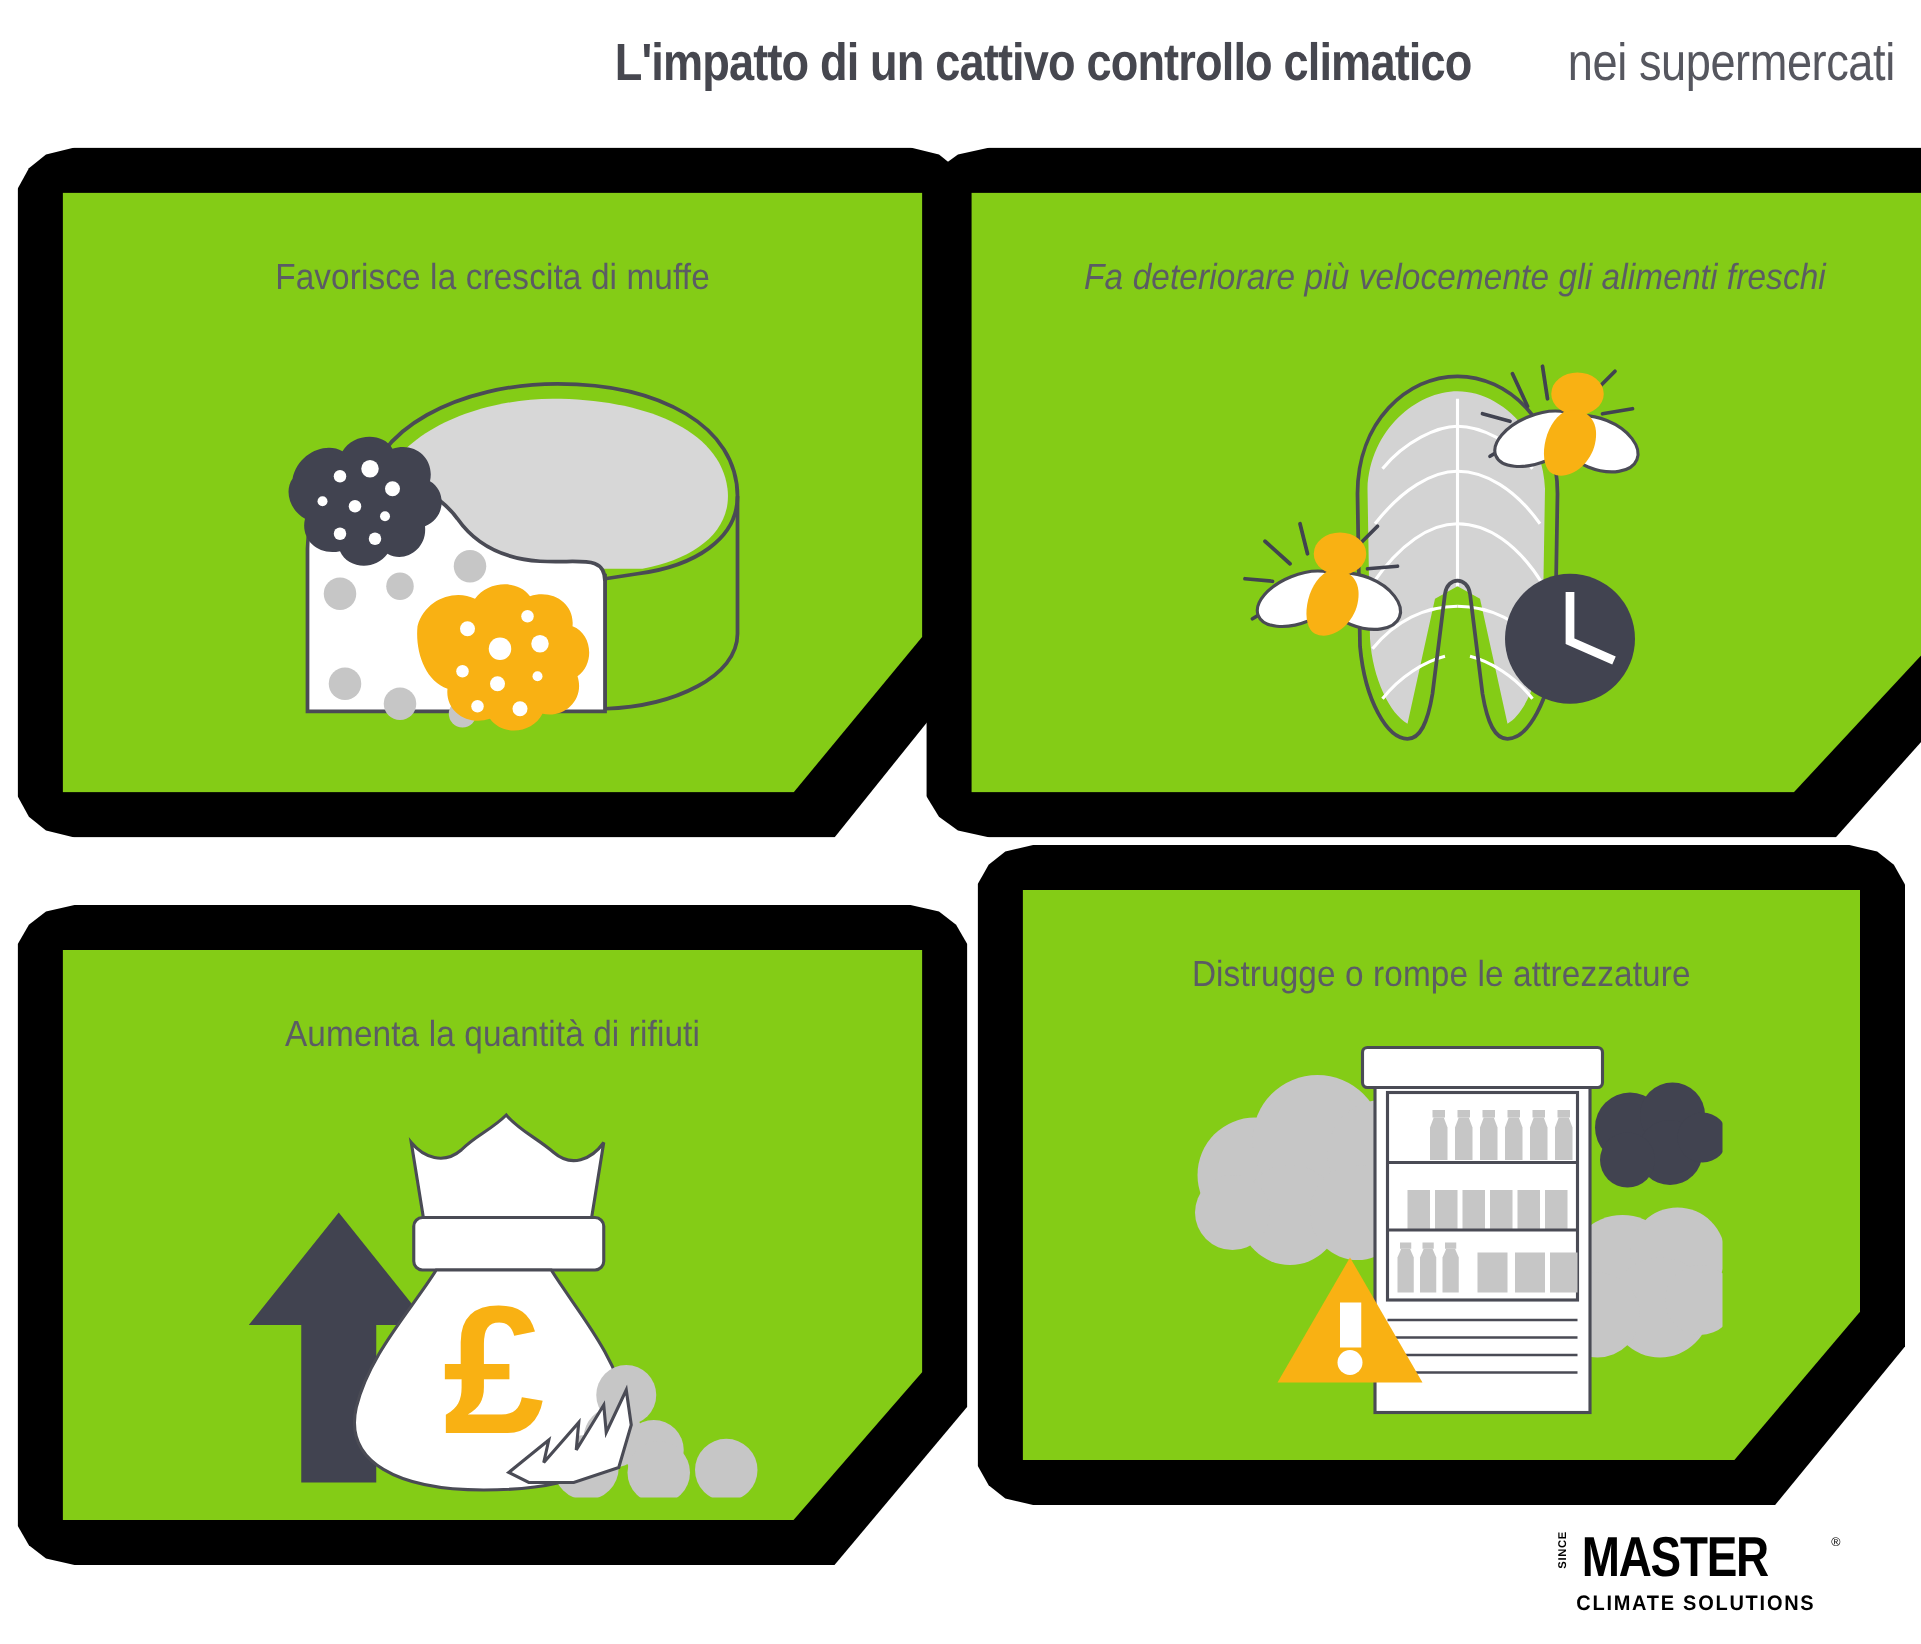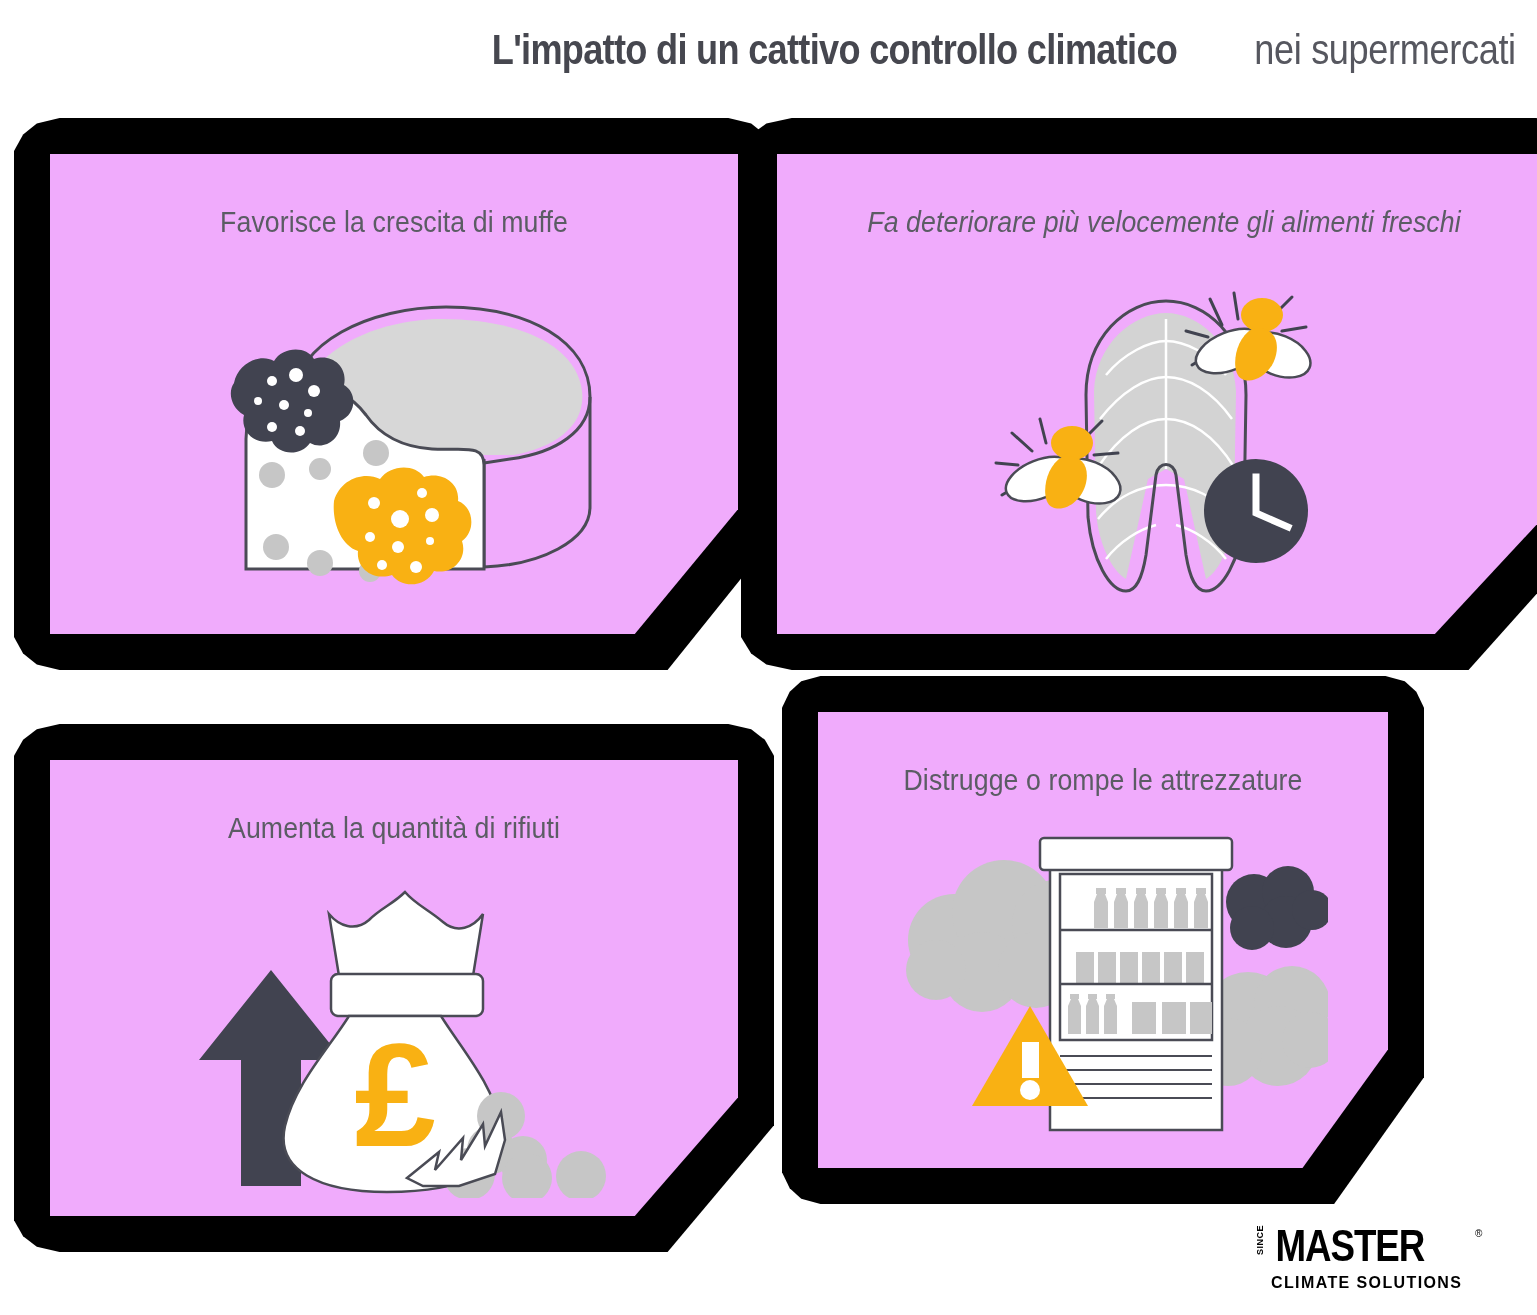--- a/index.html
+++ b/index.html
@@ -52,21 +52,21 @@
     
     -webkit-clip-path: polygon(0% 6%, 1.2% 3%, 3% 1%, 6% 0%, 94% 0%, 97% 1%, 98.8% 3%, 100% 6%, 100% 76%, 86% 100%, 6% 100%, 3% 99%, 1.2% 97%, 0% 94%);
     clip-path: polygon(0% 6%, 1.2% 3%, 3% 1%, 6% 0%, 94% 0%, 97% 1%, 98.8% 3%, 100% 6%, 100% 76%, 86% 100%, 6% 100%, 3% 99%, 1.2% 97%, 0% 94%);
   }
   .card-inner {
     position: absolute;
     left: 36px;
     top: 36px;
     right: 36px;
     bottom: 36px;
-    background: #f0abfc;
+    background: #84cc16;
     -webkit-clip-path: polygon(0% 0%, 100% 0%, 100% 74%, 85% 100%, 0% 100%);
     clip-path: polygon(0% 0%, 100% 0%, 100% 74%, 85% 100%, 0% 100%);
   }
   .card-caption {
     position: absolute;
     left: 0;
     right: 0;
     top: 52px;
     text-align: center;
     font-family: "Liberation Sans", sans-serif;
@@ -84,21 +84,21 @@
     bottom: 10px;
     display: flex;
     align-items: center;
     justify-content: center;
   }
   .card-art svg { display: block; }
 
   
   #brand-logo {
     position: absolute;
-    right: 44px;
+    right: 54px;
     bottom: 14px;
     width: 240px;
     height: 80px;
   }
 </style>
 </head>
 <body>
 
 <div id="title-bar">
   <span class="title-strong">L'impatto di un cattivo controllo climatico</span><span class="title-light"> nei supermercati</span>
@@ -260,21 +260,21 @@
 
         <path d="M228 300 L 260 274 L 256 292 L 284 260 L 282 282 L 304 246 L 306 268 L 322 234
                  L 326 262 L 316 296 L 280 308 L 244 308 Z" fill="#ffffff" stroke="#4A4B55" stroke-width="2.5" stroke-linejoin="miter"></path>
 
         <text x="216" y="268" text-anchor="middle" font-family="Liberation Sans, sans-serif" font-weight="700" font-size="146" fill="#F9B113">£</text>
       </svg>
     </div>
   </div>
 </div>
 
-<div class="card" style="left:782px; top:676px; width:642px; height:528px;">
+<div class="card" style="left:782px; top:676px; width:742px; height:528px;">
   <div class="card-inner">
     <div class="card-caption">Distrugge o rompe le attrezzature</div>
     <div class="card-art">
       <svg width="450" height="320" viewBox="0 0 450 320">
 
         <g fill="#C6C6C6">
           <circle cx="76" cy="110" r="46"></circle>
           <circle cx="126" cy="82" r="52"></circle>
           <circle cx="178" cy="94" r="44"></circle>
           <circle cx="104" cy="142" r="40"></circle>

